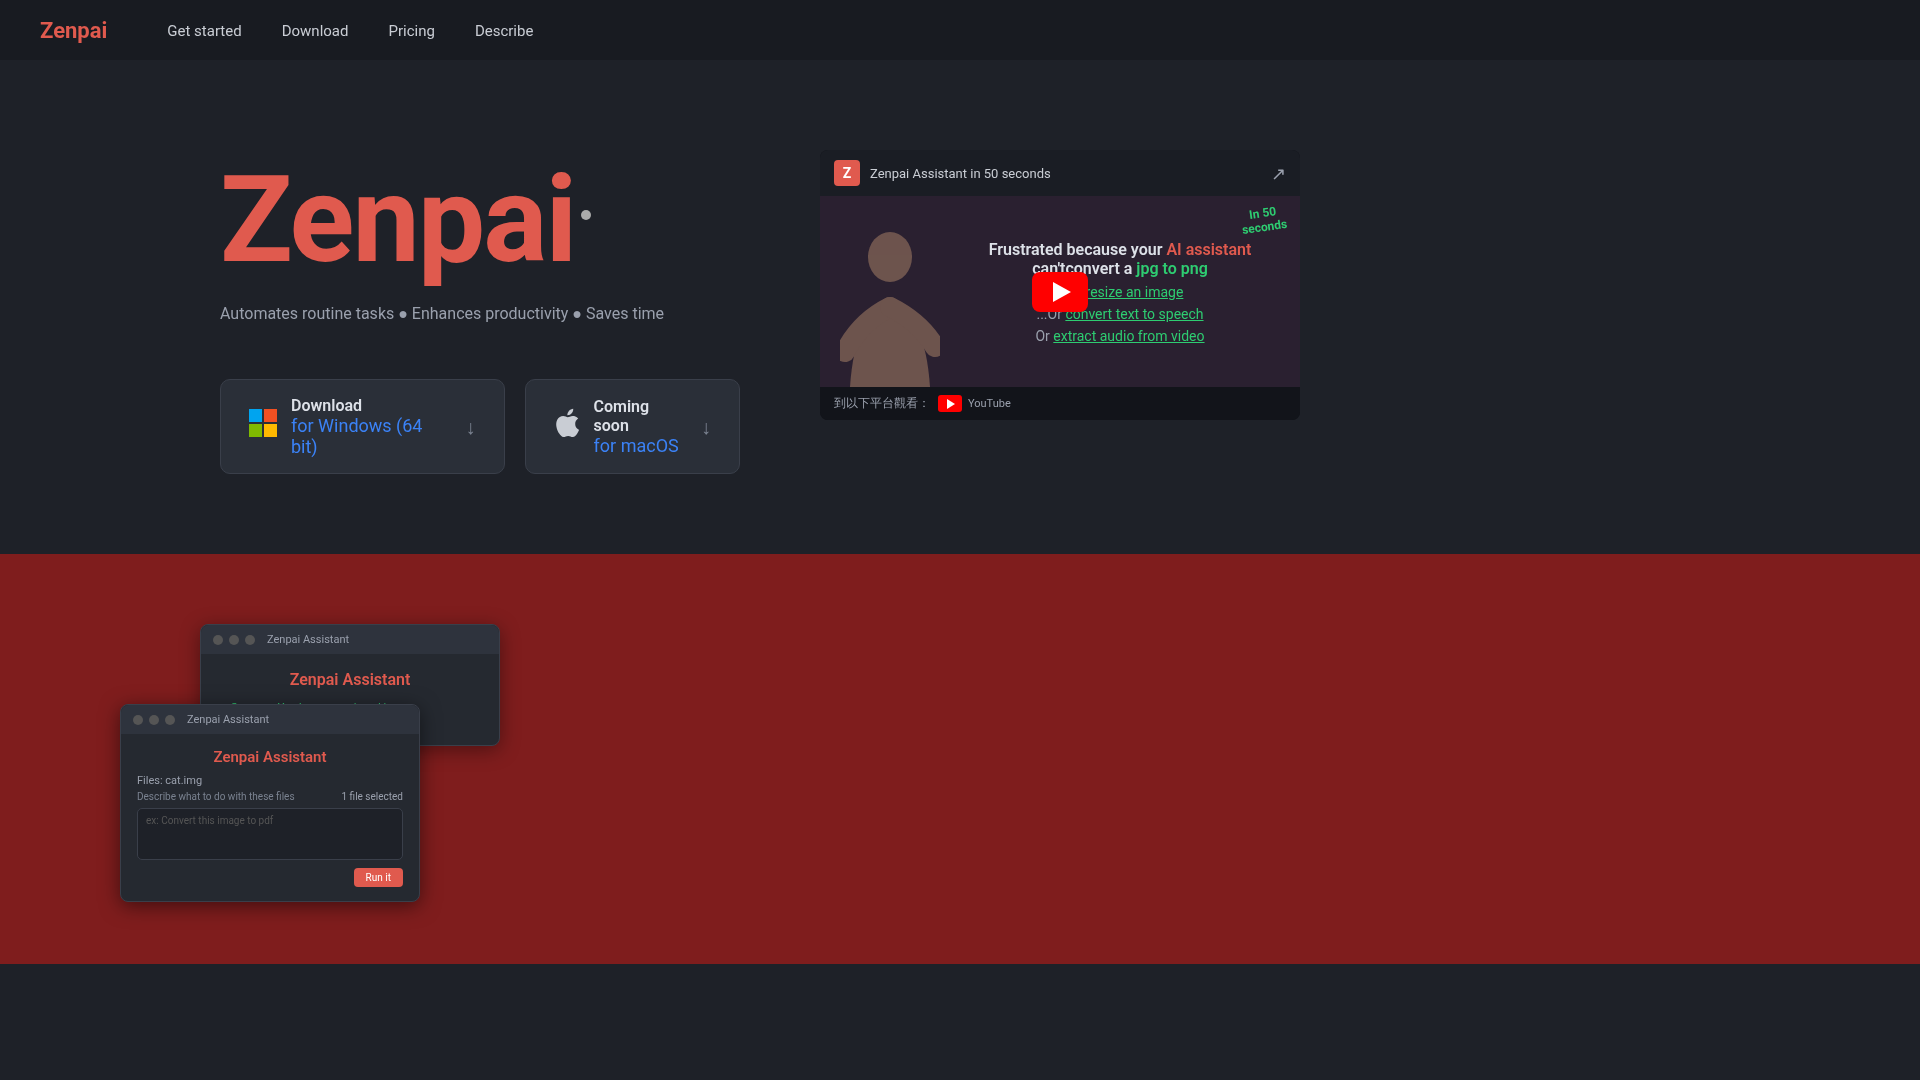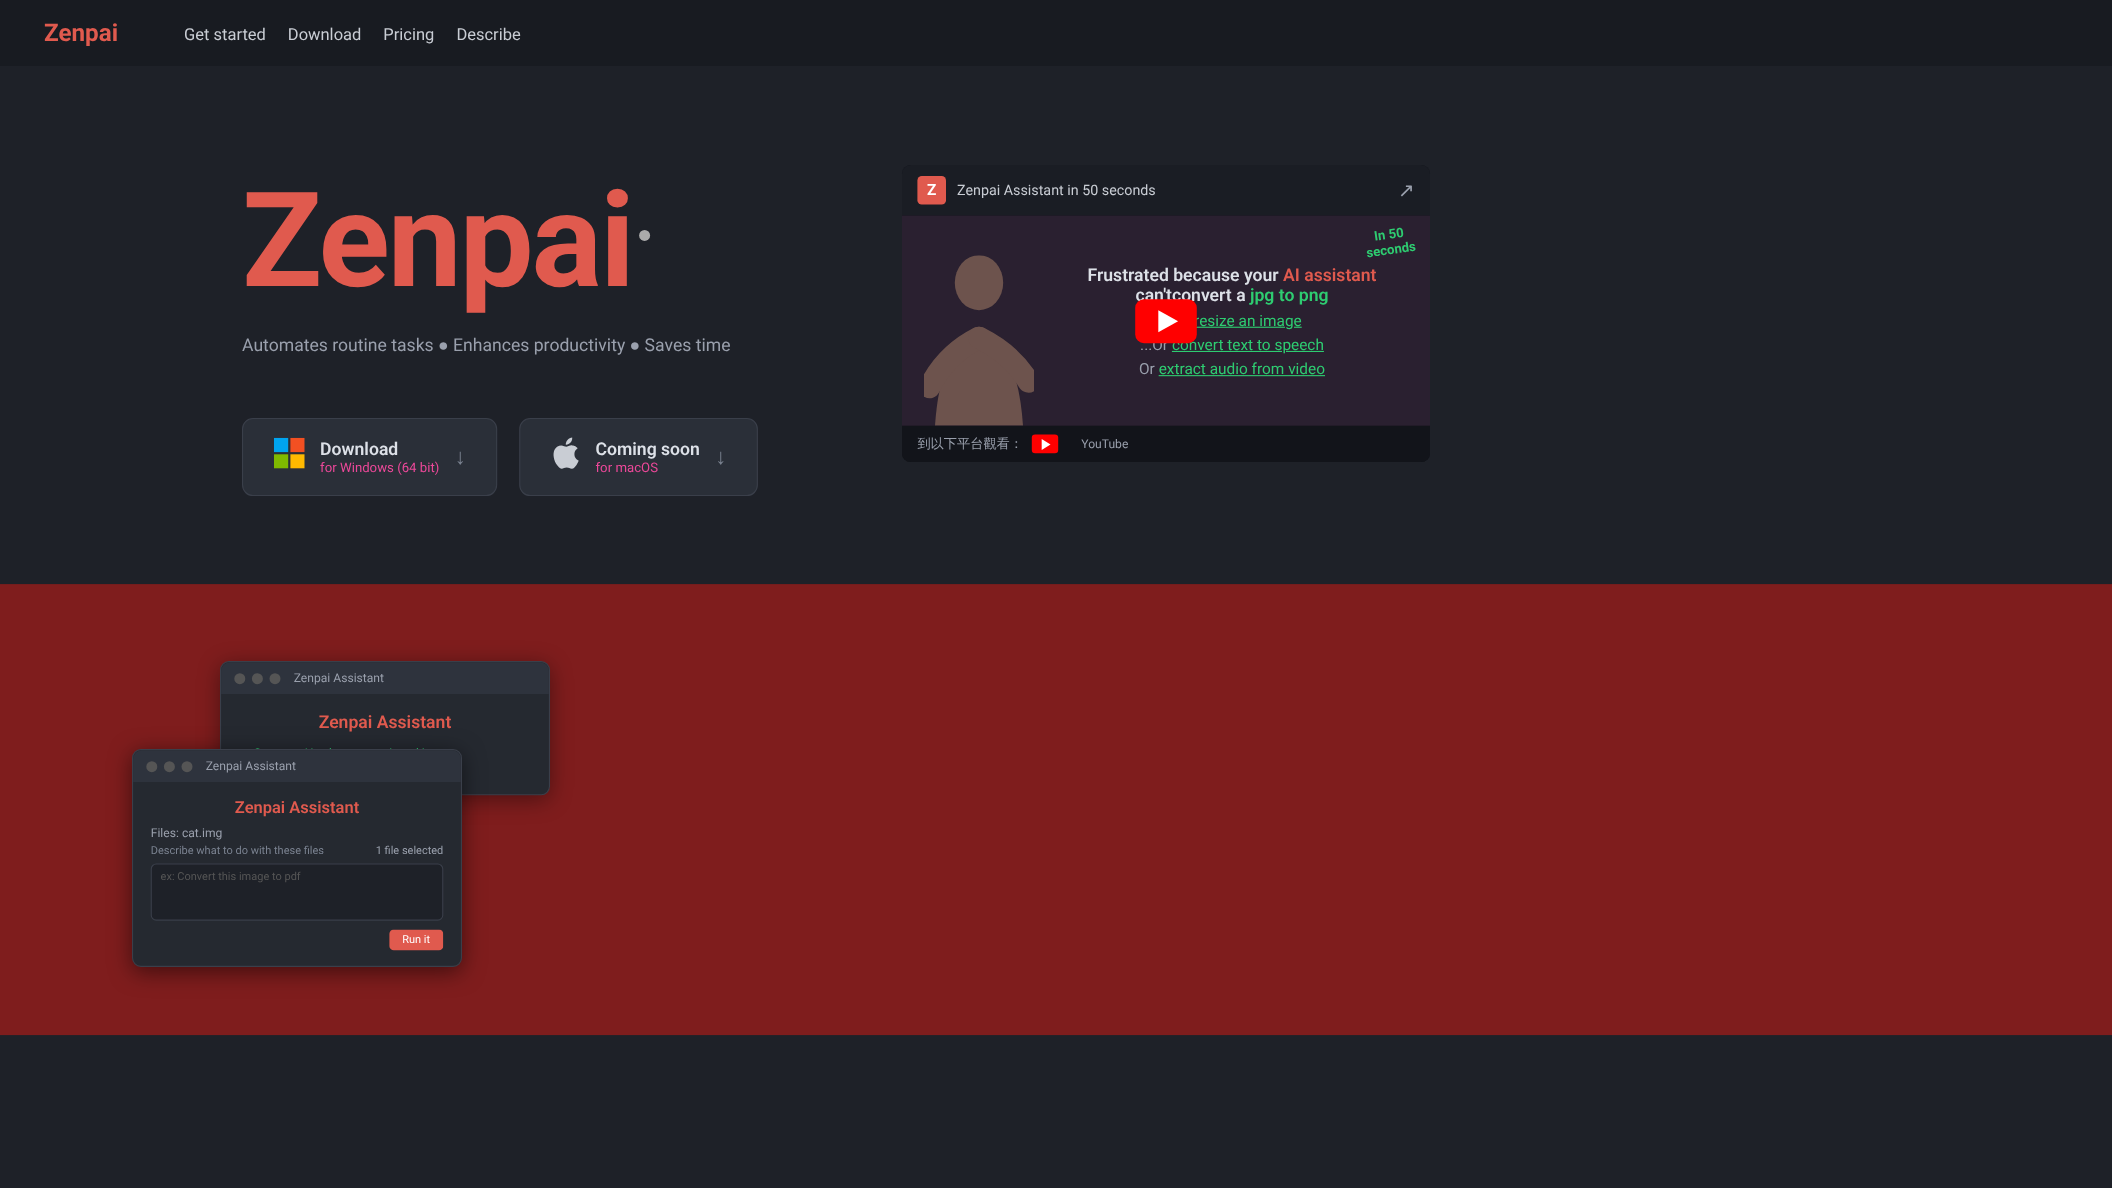--- a/index.html
+++ b/index.html
@@ -24,21 +24,21 @@
     }
     .nav-logo {
       color: #e05a4e;
       font-size: 22px;
       font-weight: 700;
       margin-right: 60px;
       text-decoration: none;
     }
     .nav-links {
       display: flex;
-      gap: 20px;
+      gap: 40px;
       list-style: none;
     }
     .nav-links a {
       color: #c9cdd4;
       text-decoration: none;
       font-size: 15px;
     }
 
     
     .hero-section {
@@ -96,21 +96,21 @@
       min-width: 210px;
       text-decoration: none;
       transition: background 0.2s;
     }
     .dl-btn-icon {
       font-size: 28px;
       flex-shrink: 0;
     }
     .dl-btn-text-group { display: flex; flex-direction: column; flex: 1; }
     .dl-btn-label { font-size: 16px; font-weight: 600; color: #dde1e8; }
-    .dl-btn-sub { font-size: 12px; color: #ec4899; }
+    .dl-btn-sub { font-size: 18px; color: #3b82f6; }
     .dl-btn-arrow {
       font-size: 20px;
       color: #7a8290;
     }
 
     
     .hero-right {
       flex: 1;
       padding-top: 10px;
     }
@@ -249,21 +249,21 @@
       padding: 8px 14px;
       display: flex;
       align-items: center;
       gap: 8px;
       font-size: 12px;
       color: #9aa0ad;
     }
     .yt-logo-small {
       display: flex;
       align-items: center;
-      gap: 21px;
+      gap: 6px;
       font-size: 11px;
     }
     .yt-icon {
       width: 24px;
       height: 17px;
       background: #ff0000;
       border-radius: 3px;
       display: flex;
       align-items: center;
       justify-content: center;

